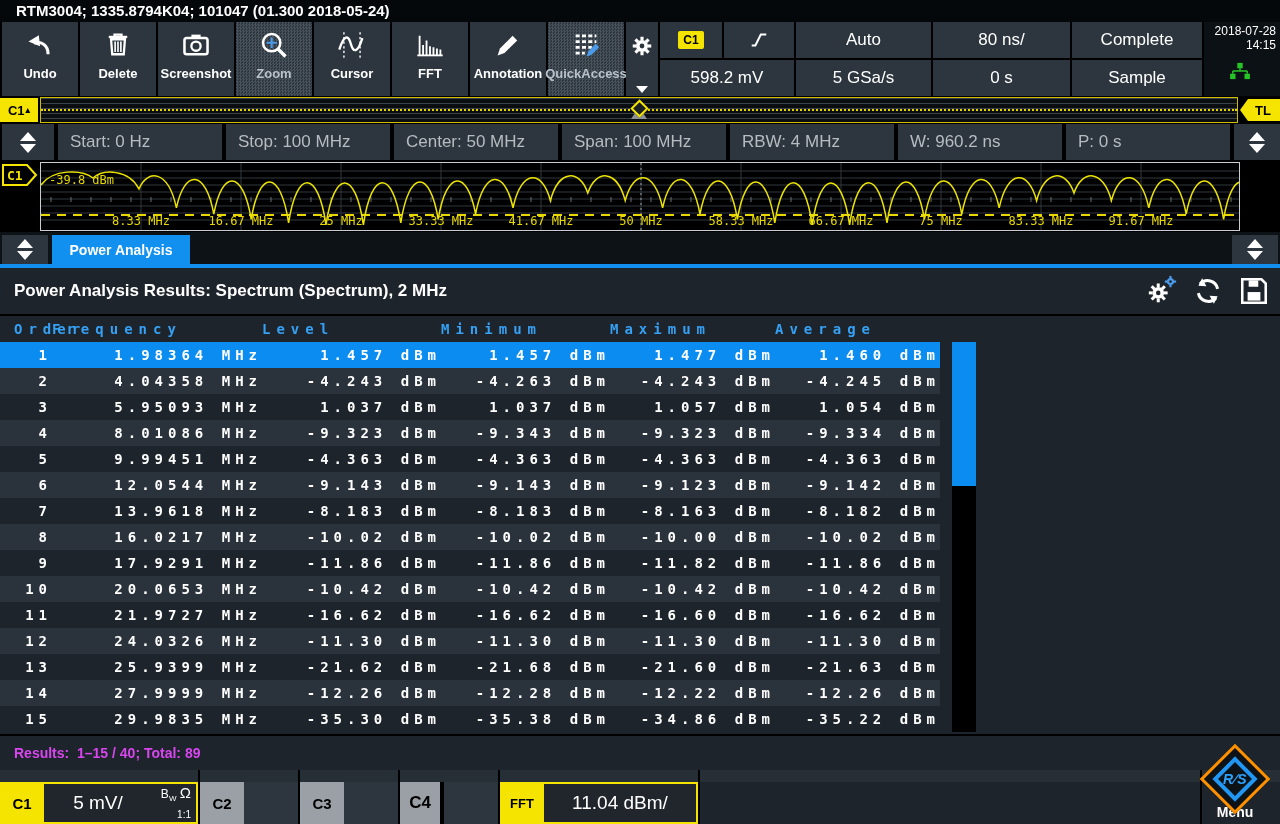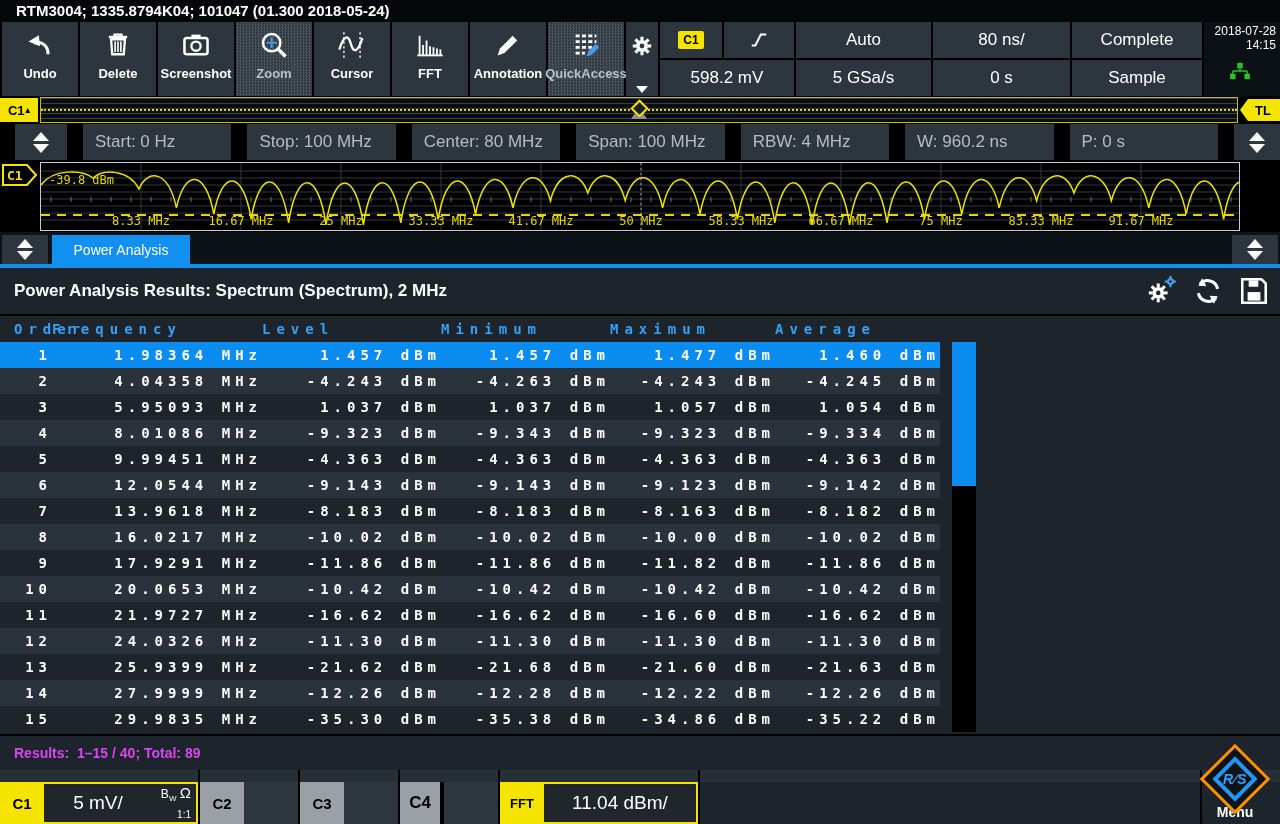--- a/index.html
+++ b/index.html
@@ -42,40 +42,40 @@
   .stripdots{position:absolute;left:0;right:0;top:11px;border-top:2px dotted #e8d800;}
   .trigmark{position:absolute;left:587px;top:1px;width:22px;height:22px;}
   .trigmark .gtri{position:absolute;left:3px;top:8px;width:0;height:0;border-left:8px solid transparent;
                   border-right:8px solid transparent;border-bottom:12px solid #8a9096;}
   .trigmark .ydia{position:absolute;left:5px;top:3px;width:9px;height:9px;border:2px solid #f5e400;
                   transform:rotate(45deg);background:#1a1f24;}
   .tltag{position:absolute;right:0;top:3px;width:40px;height:22px;background:#f5e400;color:#000;font-weight:bold;
          font-size:13px;display:flex;align-items:center;justify-content:center;padding-left:6px;box-sizing:border-box;
          clip-path:polygon(0 50%,20% 0,100% 0,100% 100%,20% 100%);}
   
-  .paramrow{position:absolute;left:0;top:124px;width:1280px;height:36px;display:flex;gap:16px;background:#000;padding-left:15px;box-sizing:border-box;}
+  .paramrow{position:absolute;left:0;top:124px;width:1280px;height:36px;display:flex;gap:4px;background:#000;padding-left:2px;box-sizing:border-box;}
   .stepper{width:52px;background:#2d363e;display:flex;flex-direction:column;align-items:center;justify-content:center;gap:3px;cursor:pointer;}
   .stepper .up{width:0;height:0;border-left:8px solid transparent;border-right:8px solid transparent;border-bottom:9px solid #fff;}
   .stepper .dn{width:0;height:0;border-left:8px solid transparent;border-right:8px solid transparent;border-top:9px solid #fff;}
   .pcell{flex:1;background:#2d363e;color:#b6bcc2;font-size:17px;display:flex;align-items:center;padding-left:12px;white-space:nowrap;cursor:pointer;}
   .stepper.right{width:46px;}
   
   .specrow{position:absolute;left:0;top:162px;width:1280px;height:70px;background:#000;}
   .spectag{position:absolute;left:2px;top:2px;width:36px;height:22px;}
   .specwin{position:absolute;left:40px;top:0;width:1200px;height:69px;background:#000;border:1px solid #c8cdd2;box-sizing:border-box;}
   .specwin svg{position:absolute;left:0;top:0;}
   .reflabel{position:absolute;left:8px;top:10px;color:#e8d800;font-family:"DejaVu Sans Mono",monospace;font-size:12px;}
   .freqlabels{position:absolute;left:0;bottom:2px;width:100%;height:14px;}
   .freqlabels span{position:absolute;transform:translateX(-50%);color:#e8d800;font-family:"DejaVu Sans Mono",monospace;font-size:12px;white-space:nowrap;}
   
   .tabrow{position:absolute;left:0;top:232px;width:1280px;height:36px;background:#0d1216;}
   .tabrow .stepper{position:absolute;left:2px;top:3px;width:46px;height:29px;}
   .tabrow .stepper.right{left:auto;right:2px;}
   .ptab{position:absolute;left:52px;top:3px;width:138px;height:29px;background:#1190ef;color:#fff;font-size:14px;
-        font-weight:normal;display:flex;align-items:center;justify-content:center;cursor:pointer;}
+        font-weight:bold;display:flex;align-items:center;justify-content:center;cursor:pointer;}
   .tabunderline{position:absolute;left:0;bottom:0;width:100%;height:4px;background:#1190ef;}
   
   .panel{position:absolute;left:0;top:268px;width:1280px;height:502px;background:#1d242b;}
   .resultsbar{position:absolute;left:0;top:0;width:100%;height:46px;}
   .resultsbar .rtitle{position:absolute;left:14px;top:0;height:46px;display:flex;align-items:center;color:#fff;font-size:17px;font-weight:bold;}
   .ricons{position:absolute;right:10px;top:7px;display:flex;gap:14px;align-items:center;}
   .ricon{width:32px;height:32px;cursor:pointer;}
   .ricon svg{width:100%;height:100%;}
   .hsep{position:absolute;left:0;width:100%;height:2px;background:#000;}
   .tablewrap{position:absolute;left:0;top:48px;width:100%;}
@@ -271,21 +271,21 @@
   <div class="paramrow">
     <div class="stepper">
       <div class="up"></div>
       <div class="dn"></div>
     </div>
 
   <div class="pcell">Start: 0 Hz</div>
 
   <div class="pcell">Stop: 100 MHz</div>
 
-  <div class="pcell">Center: 80 MHz</div>
+  <div class="pcell">Center: 50 MHz</div>
 
   <div class="pcell">Span: 100 MHz</div>
 
   <div class="pcell">RBW: 4 MHz</div>
 
   <div class="pcell">W: 960.2 ns</div>
 
   <div class="pcell">P: 0 s</div>
 <div class="stepper right">
       <div class="up"></div>

